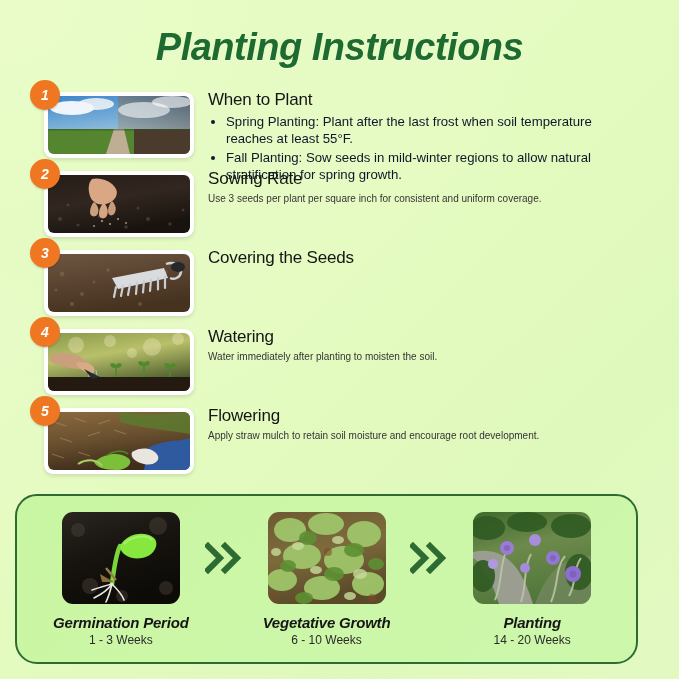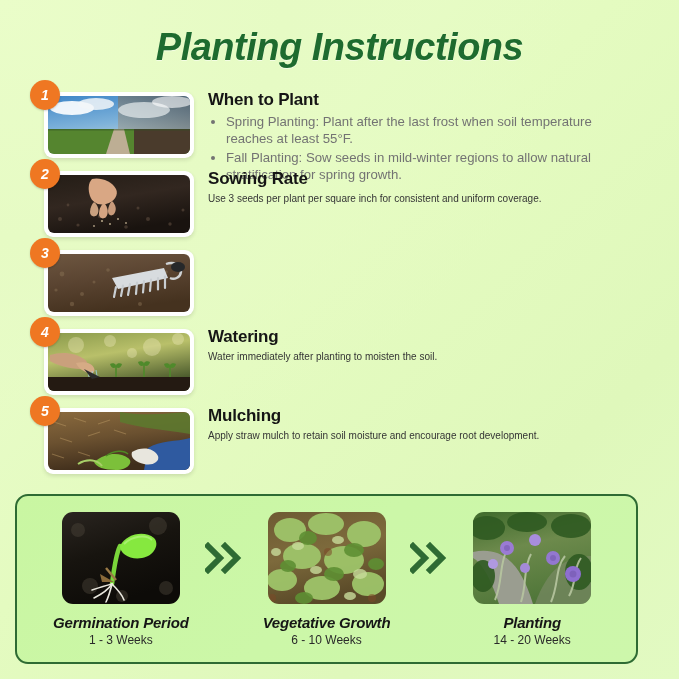--- a/index.html
+++ b/index.html
@@ -87,53 +87,53 @@
     box-shadow: 0 1px 2px rgba(0,0,0,0.18);
   }
   .step-text {
     position: absolute;
     left: 208px;
     top: -2px;
     width: 420px;
   }
   .step-head {
     font-size: 17px;
-    font-weight: bold;
+    font-weight: normal;
     color: #151515;
     margin: 0 0 3px 0;
     letter-spacing: -0.2px;
   }
   .step-body {
     font-size: 10px;
     line-height: 1.32;
     color: #353535;
     margin: 0;
   }
   ul.bullets {
     margin: 0;
     padding: 0 0 0 18px;
     list-style: disc;
   }
   ul.bullets li {
     font-size: 13.2px;
     line-height: 1.32;
-    color: #737373;
+    color: #0f172a;
     margin: 0 0 1px 0;
   }
 
   
   .timeline {
     position: absolute;
     left: 15px;
     top: 494px;
     width: 623px;
     height: 170px;
     box-sizing: border-box;
     border: 2px solid #2e6b33;
-    border-radius: 13px;
+    border-radius: 22px;
     background: linear-gradient(135deg, #c9f6a2 0%, #ccf7a8 50%, #cdf7ab 100%);
   }
   .tl-inner {
     position: relative;
     display: flex;
     align-items: flex-start;
     justify-content: space-between;
     height: 100%;
     padding: 16px 24px 0 24px;
     box-sizing: border-box;
@@ -306,20 +306,21 @@
                 <line x1="103" y1="25.5" x2="102" y2="37"></line>
                 <line x1="110" y1="24" x2="110" y2="35.5"></line>
                 <line x1="117" y1="22.5" x2="117" y2="34"></line>
               </g>
               <ellipse cx="130" cy="13" rx="7" ry="5" fill="#26282a"></ellipse>
             </svg>
           </div>
         </div>
       </div>
       <div class="step-text">
+        <div class="step-head">Covering the Seeds</div>
       </div>
     </div>
 
     <div class="step" style="top:237px;">
       <div class="thumb-wrap">
         <div class="thumb-card">
           <div class="badge">4</div>
           <div class="thumb">
             <svg class="pic" viewBox="0 0 142 58" preserveAspectRatio="none">
               <defs>
@@ -394,21 +395,21 @@
               <path d="M100 36 C112 28 128 30 142 26 L142 58 L96 58 Z" fill="#2f5aa0"></path>
               <path d="M84 40 C94 34 106 36 110 44 C112 50 104 54 96 52 C88 50 82 46 84 40 Z" fill="#e8e6de"></path>
               <path d="M46 50 C58 40 72 40 80 46 C86 50 80 58 68 58 C56 58 48 55 46 50 Z" fill="#7cc03a"></path>
               <path d="M58 44 C66 38 76 38 80 42" stroke="#4e8a22" stroke-width="1.4" fill="none"></path>
               <path d="M30 52 C40 46 50 48 54 54" stroke="#a8cf68" stroke-width="2" fill="none"></path>
             </svg>
           </div>
         </div>
       </div>
       <div class="step-text">
-        <div class="step-head">Mulching</div>
+        <div class="step-head">Flowering</div>
         <p class="step-body">Apply straw mulch to retain soil moisture and encourage root development.</p>
       </div>
     </div>
 
   </div>
 
   <div class="timeline">
     <div class="tl-inner">
 
       <div class="tl-stage">

